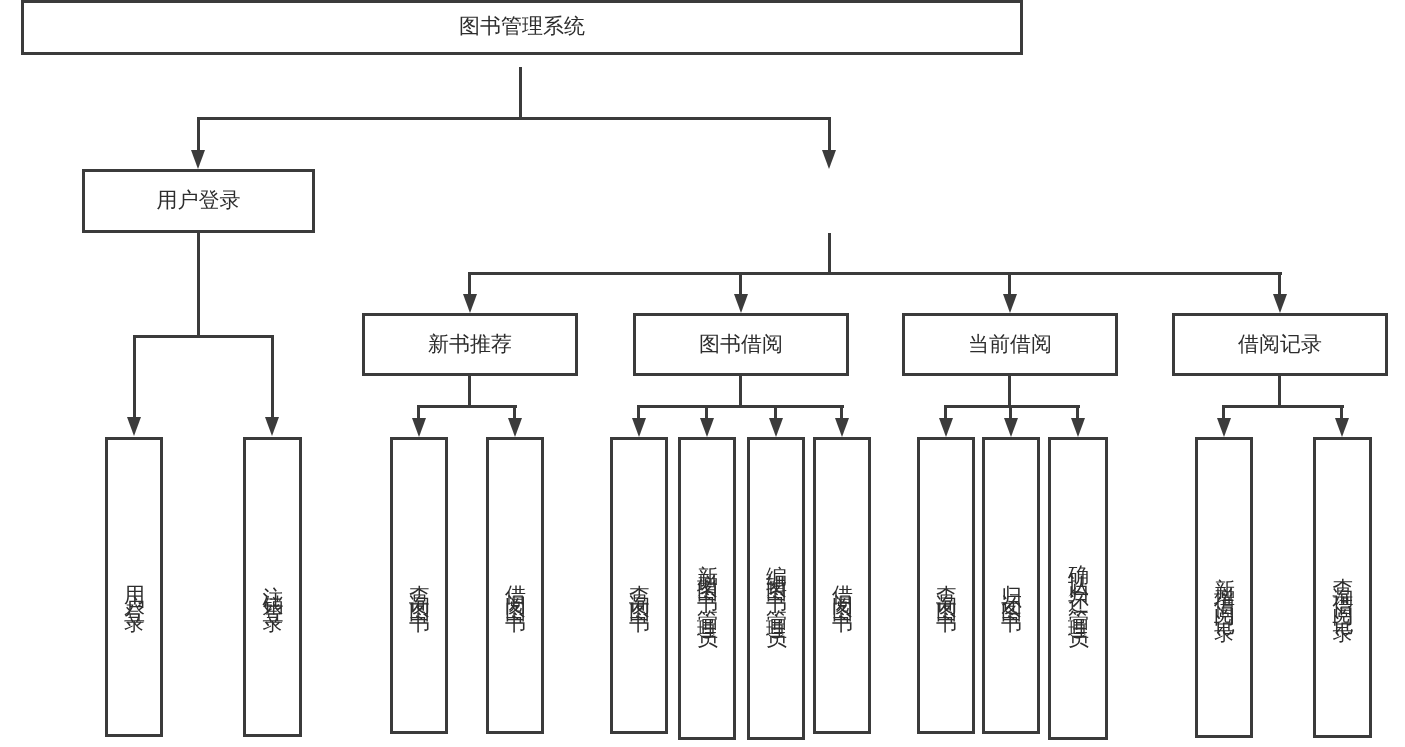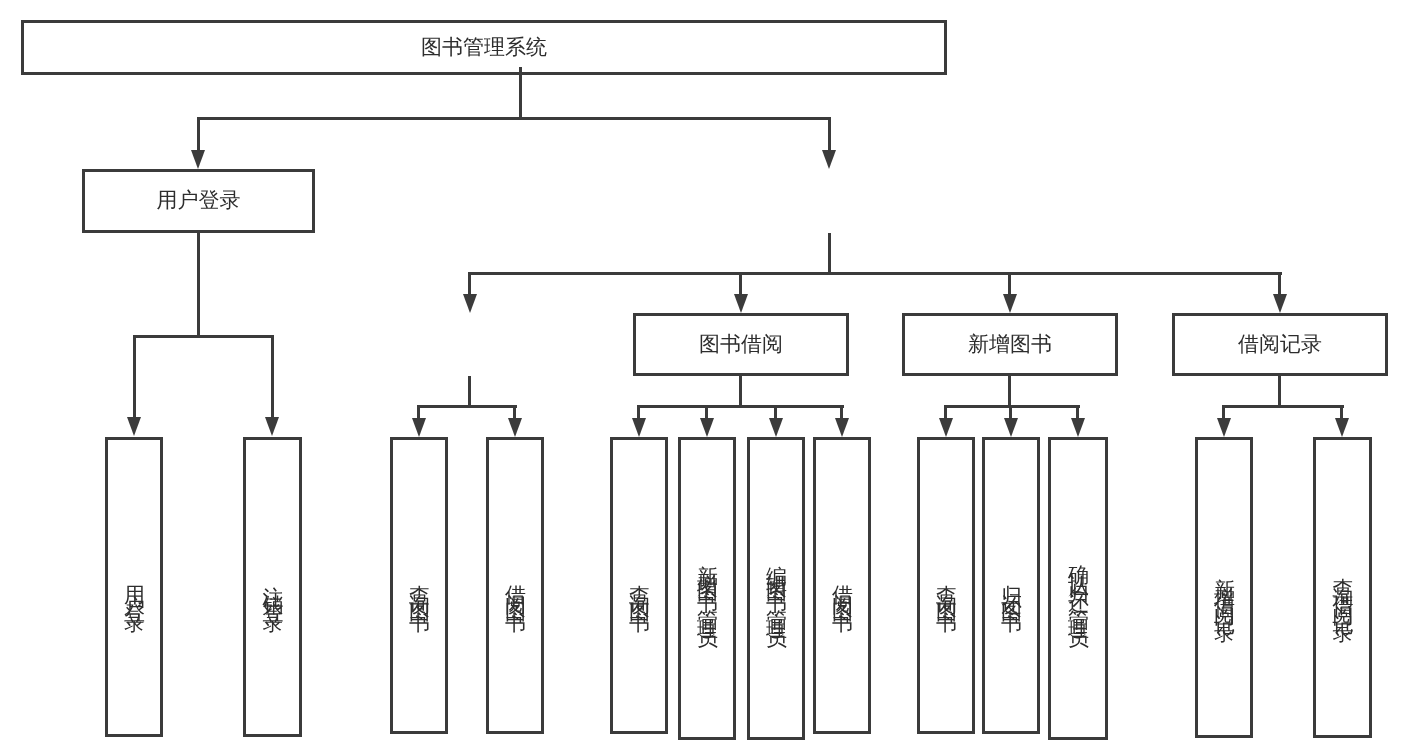--- a/index.html
+++ b/index.html
@@ -25,21 +25,21 @@
   .watermark{
     position:absolute;left:1177px;top:717px;font-size:19px;color:#a9a9a9;
     white-space:nowrap;opacity:.85;z-index:5;letter-spacing:.5px;
   }
 </style>
 </head>
 <body>
 
 <div id="stage">
 
-  <div class="box" style="left:21px;top:20px;width:926px;height:55px;">图书管理系统</div>
+  <div class="box" style="left:21px;top:0;width:1002px;height:55px;font-family:Liberation Mono, monospace;">图书管理系统</div>
 
   <div class="vline" style="left:519px;top:67px;width:3px;height:52px;"></div>
   <div class="hline" style="left:197px;top:117px;width:634px;height:3px;"></div>
   <div class="vline" style="left:197px;top:117px;width:3px;height:36px;"></div>
   <div class="arrowhead" style="left:191px;top:150px;"></div>
   <div class="vline" style="left:828px;top:117px;width:3px;height:36px;"></div>
   <div class="arrowhead" style="left:822px;top:150px;"></div>
 
   <div class="box" style="left:82px;top:169px;width:233px;height:64px;">用户登录</div>
 
@@ -54,22 +54,23 @@
   <div class="hline" style="left:468px;top:272px;width:814px;height:3px;"></div>
   <div class="vline" style="left:468px;top:272px;width:3px;height:26px;"></div>
   <div class="arrowhead" style="left:463px;top:294px;"></div>
   <div class="vline" style="left:739px;top:272px;width:3px;height:26px;"></div>
   <div class="arrowhead" style="left:734px;top:294px;"></div>
   <div class="vline" style="left:1008px;top:272px;width:3px;height:26px;"></div>
   <div class="arrowhead" style="left:1003px;top:294px;"></div>
   <div class="vline" style="left:1278px;top:272px;width:3px;height:26px;"></div>
   <div class="arrowhead" style="left:1273px;top:294px;"></div>
 
+  <div class="box" style="left:362px;top:313px;width:216px;height:63px;">新书推荐</div>
   <div class="box" style="left:633px;top:313px;width:216px;height:63px;">图书借阅</div>
-  <div class="box" style="left:902px;top:313px;width:216px;height:63px;">新增图书</div>
+  <div class="box" style="left:902px;top:313px;width:216px;height:63px;">当前借阅</div>
   <div class="box" style="left:1172px;top:313px;width:216px;height:63px;">借阅记录</div>
 
   <div class="vline" style="left:468px;top:376px;width:3px;height:32px;"></div>
   <div class="hline" style="left:417px;top:405px;width:100px;height:3px;"></div>
   <div class="vline" style="left:417px;top:405px;width:3px;height:16px;"></div>
   <div class="arrowhead" style="left:412px;top:418px;"></div>
   <div class="vline" style="left:513px;top:405px;width:3px;height:16px;"></div>
   <div class="arrowhead" style="left:508px;top:418px;"></div>
 
   <div class="vline" style="left:739px;top:376px;width:3px;height:32px;"></div>

